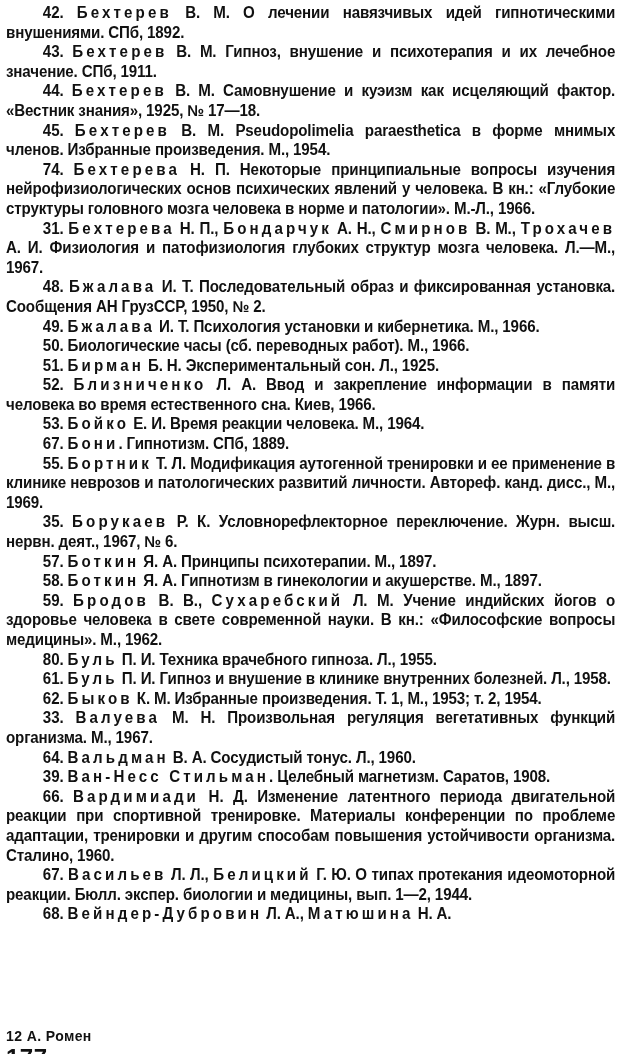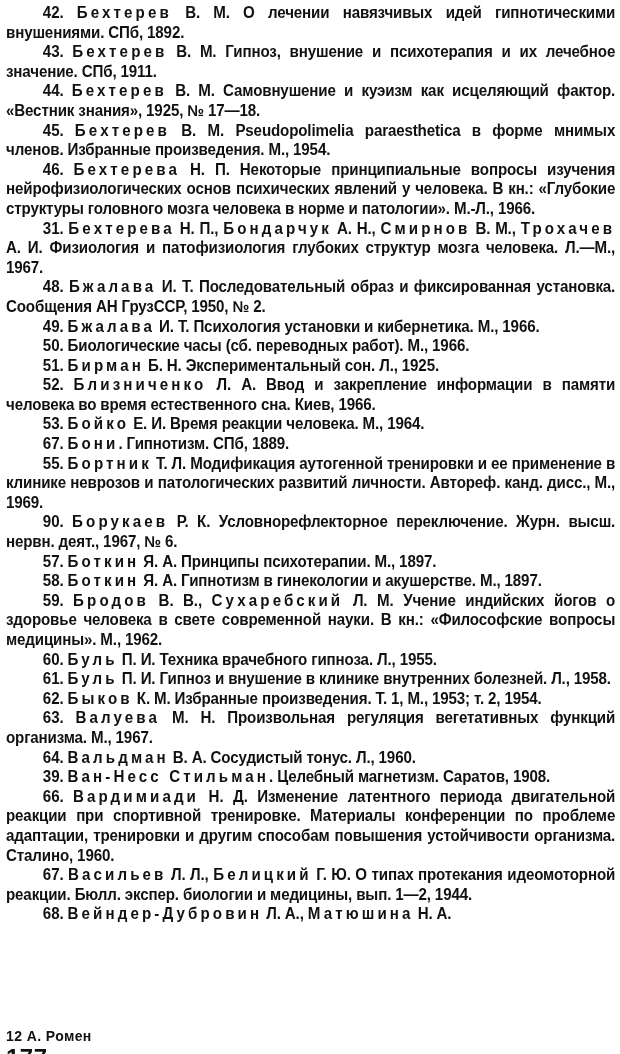--- a/index.html
+++ b/index.html
@@ -44,55 +44,55 @@
   <div class="bib">
 
     <p class="entry"><span>42.</span> <span class="author">Бехтерев</span><span> В. М. О лечении навязчивых идей гипнотическими внушениями. СПб, 1892.</span></p>
 
     <p class="entry"><span>43.</span> <span class="author">Бехтерев</span><span> В. М. Гипноз, внушение и психотерапия и их лечебное значение. СПб, 1911.</span></p>
 
     <p class="entry"><span>44.</span> <span class="author">Бехтерев</span><span> В. М. Самовнушение и куэизм как исцеляющий фактор. «Вестник знания», 1925, № 17—18.</span></p>
 
     <p class="entry"><span>45.</span> <span class="author">Бехтерев</span><span> В. М. Pseudopolimelia paraesthetica в форме мнимых членов. Избранные произведения. М., 1954.</span></p>
 
-    <p class="entry"><span>46.</span> <span class="author">Бехтерева</span><span> Н. П. Некоторые принципиальные вопросы изучения нейрофизиологических основ психических явлений у человека. В кн.: «Глубокие структуры головного мозга человека в норме и патологии». М.-Л., 1966.</span></p>
+    <p class="entry"><span>74.</span> <span class="author">Бехтерева</span><span> Н. П. Некоторые принципиальные вопросы изучения нейрофизиологических основ психических явлений у человека. В кн.: «Глубокие структуры головного мозга человека в норме и патологии». М.-Л., 1966.</span></p>
 
     <p class="entry"><span>31.</span> <span class="author">Бехтерева</span><span> Н. П., </span><span class="author2">Бондарчук</span><span> А. Н., </span><span class="author2">Смирнов</span><span> В. М., </span><span class="author2">Трохачев</span><span> А. И. Физиология и патофизиология глубоких структур мозга человека. Л.—М., 1967.</span></p>
 
     <p class="entry"><span>48.</span> <span class="author">Бжалава</span><span> И. Т. Последовательный образ и фиксированная установка. Сообщения АН ГрузССР, 1950, № 2.</span></p>
 
     <p class="entry"><span>49.</span> <span class="author">Бжалава</span><span> И. Т. Психология установки и кибернетика. М., 1966.</span></p>
 
     <p class="entry"><span>50.</span> <span>Биологические часы (сб. переводных работ). М., 1966.</span></p>
 
     <p class="entry"><span>51.</span> <span class="author">Бирман</span><span> Б. Н. Экспериментальный сон. Л., 1925.</span></p>
 
     <p class="entry"><span>52.</span> <span class="author">Близниченко</span><span> Л. А. Ввод и закрепление информации в памяти человека во время естественного сна. Киев, 1966.</span></p>
 
     <p class="entry"><span>53.</span> <span class="author">Бойко</span><span> Е. И. Время реакции человека. М., 1964.</span></p>
 
     <p class="entry"><span>67.</span> <span class="author">Бони</span><span>. Гипнотизм. СПб, 1889.</span></p>
 
     <p class="entry"><span>55.</span> <span class="author">Бортник</span><span> Т. Л. Модификация аутогенной тренировки и ее применение в клинике неврозов и патологических развитий личности. Автореф. канд. дисс., М., 1969.</span></p>
 
-    <p class="entry"><span>90.</span> <span class="author">Борукаев</span><span> Р. К. Условнорефлекторное переключение. Журн. высш. нервн. деят., 1967, № 6.</span></p>
+    <p class="entry"><span>35.</span> <span class="author">Борукаев</span><span> Р. К. Условнорефлекторное переключение. Журн. высш. нервн. деят., 1967, № 6.</span></p>
 
     <p class="entry"><span>57.</span> <span class="author">Боткин</span><span> Я. А. Принципы психотерапии. М., 1897.</span></p>
 
     <p class="entry"><span>58.</span> <span class="author">Боткин</span><span> Я. А. Гипнотизм в гинекологии и акушерстве. М., 1897.</span></p>
 
     <p class="entry"><span>59.</span> <span class="author">Бродов</span><span> В. В., </span><span class="author2">Сухаребский</span><span> Л. М. Учение индийских йогов о здоровье человека в свете современной науки. В кн.: «Философские вопросы медицины». М., 1962.</span></p>
 
-    <p class="entry"><span>60.</span> <span class="author">Буль</span><span> П. И. Техника врачебного гипноза. Л., 1955.</span></p>
+    <p class="entry"><span>80.</span> <span class="author">Буль</span><span> П. И. Техника врачебного гипноза. Л., 1955.</span></p>
 
     <p class="entry"><span>61.</span> <span class="author">Буль</span><span> П. И. Гипноз и внушение в клинике внутренних болезней. Л., 1958.</span></p>
 
     <p class="entry"><span>62.</span> <span class="author">Быков</span><span> К. М. Избранные произведения. Т. 1, М., 1953; т. 2, 1954.</span></p>
 
-    <p class="entry"><span>63.</span> <span class="author">Валуева</span><span> М. Н. Произвольная регуляция вегетативных функций организма. М., 1967.</span></p>
+    <p class="entry"><span>33.</span> <span class="author">Валуева</span><span> М. Н. Произвольная регуляция вегетативных функций организма. М., 1967.</span></p>
 
     <p class="entry"><span>64.</span> <span class="author">Вальдман</span><span> В. А. Сосудистый тонус. Л., 1960.</span></p>
 
     <p class="entry"><span>39.</span> <span class="author">Ван-Несс Стильман</span><span>. Целебный магнетизм. Саратов, 1908.</span></p>
 
     <p class="entry"><span>66.</span> <span class="author">Вардимиади</span><span> Н. Д. Изменение латентного периода двигательной реакции при спортивной тренировке. Материалы конференции по проблеме адаптации, тренировки и другим способам повышения устойчивости организма. Сталино, 1960.</span></p>
 
     <p class="entry"><span>67.</span> <span class="author">Васильев</span><span> Л. Л., </span><span class="author2">Белицкий</span><span> Г. Ю. О типах протекания идеомоторной реакции. Бюлл. экспер. биологии и медицины, вып. 1—2, 1944.</span></p>
 
     <p class="entry"><span>68.</span> <span class="author">Вейндер-Дубровин</span><span> Л. А., </span><span class="author2">Матюшина</span><span> Н. А.</span></p>

